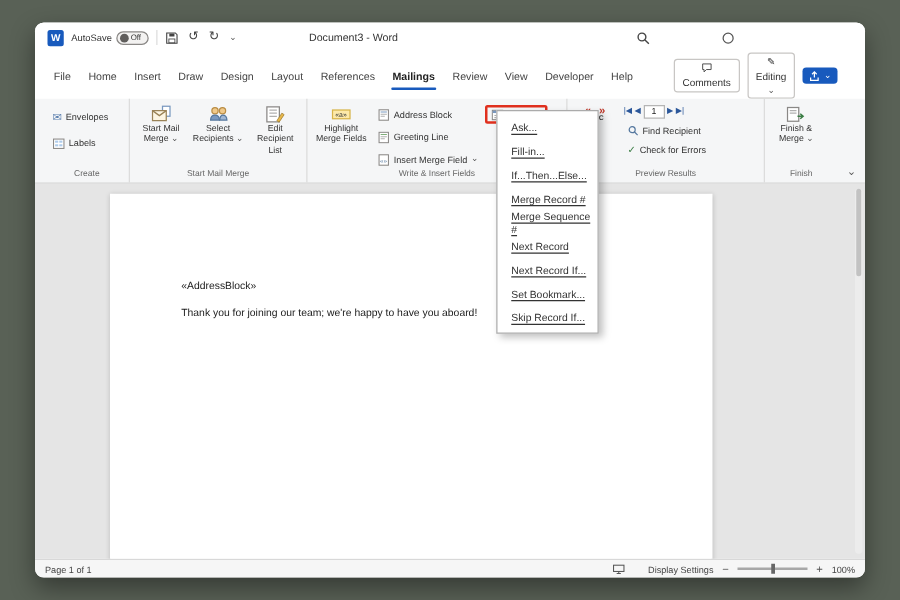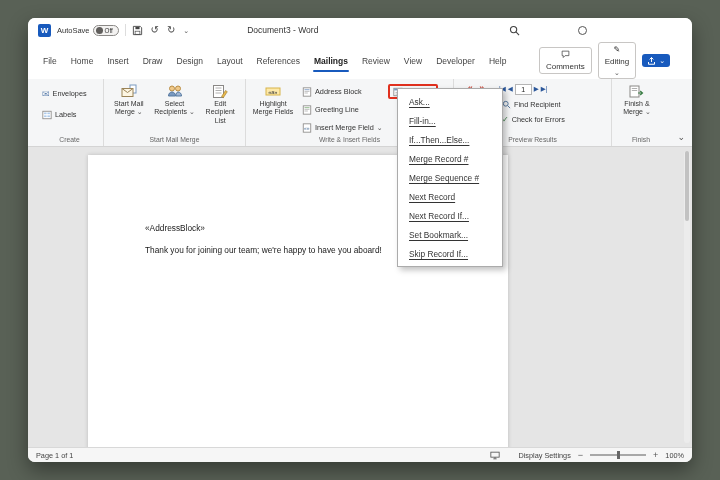--- a/index.html
+++ b/index.html
@@ -57,42 +57,42 @@
   .pv-guill { color:#c0392b; font-weight:bold; font-size:9px; letter-spacing:2px; }
   .pv-abc { font-size:5.5px; color:#444; font-weight:bold; }
   .navrow { display:flex; align-items:center; gap:2px; font-size:7px; color:#2b579a; height:13px; }
   .navglyph { font-size:6.5px; line-height:1; cursor:default; }
   .rec-input { width:17px; height:11px; border:1px solid #b5b5b5; background:#fff; font-size:7px;
                text-align:center; color:#222; font-family:"Liberation Sans",sans-serif; }
   .collapse-chevron { position:absolute; right:7px; bottom:4px; font-size:9px; color:#555; line-height:1; }
 
   
   .docarea { flex:1; background:#e5e5e5; position:relative; overflow:hidden; }
-  .page { position:absolute; left:60px; top:8px; width:420px; bottom:-4px; background:#fff;
+  .page { position:absolute; left:60px; top:8px; width:482px; bottom:-4px; background:#fff;
           box-shadow:0 0 4px rgba(0,0,0,.18); }
   .page-inner { padding:68px 14px 0 57px; font-size:8.3px; color:#1a1a1a; line-height:1.25; }
   .fieldline { margin:0; }
   .gl { margin-top:31px; }
   .p1 { margin-top:30px; }
   .pn { margin-top:12px; }
   .vscroll { position:absolute; right:2px; top:4px; width:6px; bottom:4px; background:#ececec; border-radius:3px; }
   .vthumb { position:absolute; top:0; left:1px; width:4px; height:70px; background:#c2c2c2; border-radius:2px; }
 
   
   .statusbar { flex:0 0 15px; background:#f6f6f6; border-top:1px solid #d8d8d8; display:flex;
                align-items:center; padding:0 8px; font-size:7.3px; color:#444; }
   .sb-right { margin-left:auto; display:flex; align-items:center; gap:7px; }
   .sb-group { display:flex; align-items:center; gap:18px; }
   .zoom-track { width:56px; height:2px; background:#a8a8a8; position:relative; }
   .zoom-track::before { content:""; position:absolute; left:50%; top:-2px; width:1px; height:6px; background:#a8a8a8; }
   .zoom-thumb { position:absolute; left:50%; top:-3px; width:3px; height:8px; background:#666; margin-left:-1px; }
   .zoom-sign { font-size:9px; color:#555; line-height:1; cursor:default; }
 
   
-  .rules-menu { position:absolute; left:369px; top:70px; width:106px; background:#fff;
+  .rules-menu { position:absolute; left:369px; top:70px; width:82px; background:#fff;
                 border:1px solid #ababab; box-shadow:3px 3px 6px rgba(0,0,0,.25); padding:3px 0; z-index:60; }
   .menu-item { height:19px; display:flex; align-items:center; padding-left:11px; font-size:8.3px; color:#333; }
   .menu-item span { text-decoration:underline; text-underline-offset:2px; text-decoration-thickness:0.8px; }
 </style>
 </head>
 <body>
 
 <div class="desktop">
   <div class="window">
 

